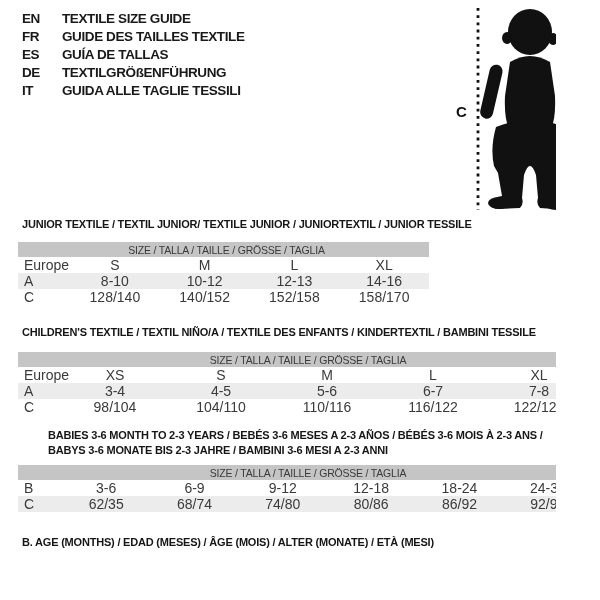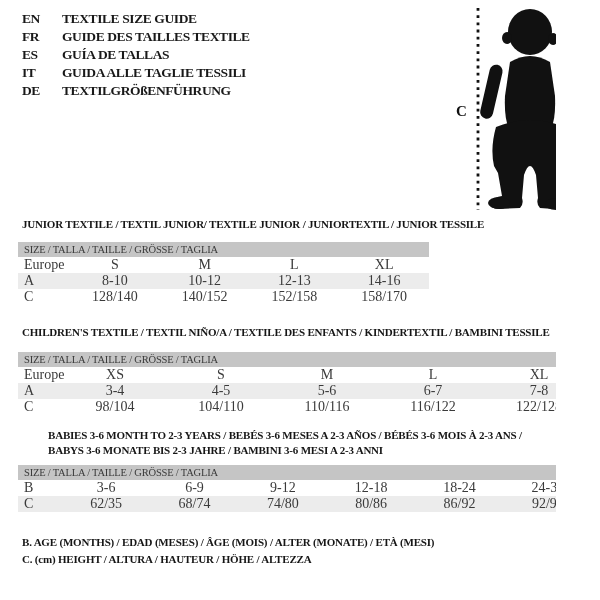--- a/index.html
+++ b/index.html
@@ -2,21 +2,21 @@
 <html><head>
 <meta charset="utf-8">
 <style>
   html, body { margin: 0; padding: 0; background: #ffffff; }
   .page {
     position: relative;
     width: 556px;
     height: 600px;
     background: #ffffff;
     overflow: hidden;
-    font-family: Liberation Serif, serif;
+    font-family: Liberation Sans, sans-serif;
     color: #191919;
   }
 
   
   .lang-block { position: absolute; top: 10px; left: 22px; }
   .lang-row { display: flex; line-height: 18px; }
   .lang-code {
     width: 40px; font-size: 13.5px; font-weight: bold; letter-spacing: -0.4px;
   }
   .lang-label {
@@ -43,21 +43,21 @@
   
   table.size-table {
     position: absolute; left: 18px;
     border-collapse: collapse; table-layout: fixed;
   }
   #table1 { top: 242px; width: 411px; }
   #table2 { top: 352px; width: 574px; }
   #table3 { top: 465px; width: 574px; }
 
   table.size-table th.band {
-    height: 15px; background: #c5c5c5; text-align: left;
+    height: 15px; background: #c5c5c5; text-align: center;
     padding: 0 0 0 6px; font-weight: 400; font-size: 10.5px;
     letter-spacing: -0.2px; color: #3a3a3a;
   }
   table.size-table td {
     height: 15px; padding: 0; font-size: 14px; color: #3a3a3a;
     text-align: center; white-space: nowrap; margin-left: 6px;
   }
   table.size-table td.row-label { text-align: left; padding-left: 6px; }
   table.size-table tbody tr:nth-child(even) { background: #ececec; }
 
@@ -80,26 +80,26 @@
     </div>
     <div class="lang-row">
       <span class="lang-code">FR</span>
       <span class="lang-label">GUIDE DES TAILLES TEXTILE</span>
     </div>
     <div class="lang-row">
       <span class="lang-code">ES</span>
       <span class="lang-label">GUÍA DE TALLAS</span>
     </div>
     <div class="lang-row">
+      <span class="lang-code">DE</span>
+      <span class="lang-label">TEXTILGRÖßENFÜHRUNG</span>
+    </div>
+    <div class="lang-row">
       <span class="lang-code">IT</span>
       <span class="lang-label">GUIDA ALLE TAGLIE TESSILI</span>
-    </div>
-    <div class="lang-row">
-      <span class="lang-code">DE</span>
-      <span class="lang-label">TEXTILGRÖßENFÜHRUNG</span>
     </div>
   </div>
 
   <div class="figure-block">
     <span class="c-label">C</span>
     <svg width="150" height="214" viewBox="0 0 150 214">
 
       <line x1="28" y1="8" x2="28" y2="210" stroke="#111111" stroke-width="2.8" stroke-dasharray="2.8 4.4"></line>
       <g fill="#111111">
 
@@ -256,16 +256,15 @@
         <td>74/80</td>
         <td>80/86</td>
         <td>86/92</td>
         <td>92/98</td>
       </tr>
     </tbody>
   </table>
 
   <div class="legend">
     <div class="legend-line">B. AGE (MONTHS) / EDAD (MESES) / ÂGE (MOIS) / ALTER (MONATE) / ETÀ (MESI)</div>
-    <div class="legend-line">C. (cm) HEIGHT / ALTURA / HAUTEUR / HÖHE / ALTEZZA</div>
   </div>
 
 </div>
 
 </body></html>

